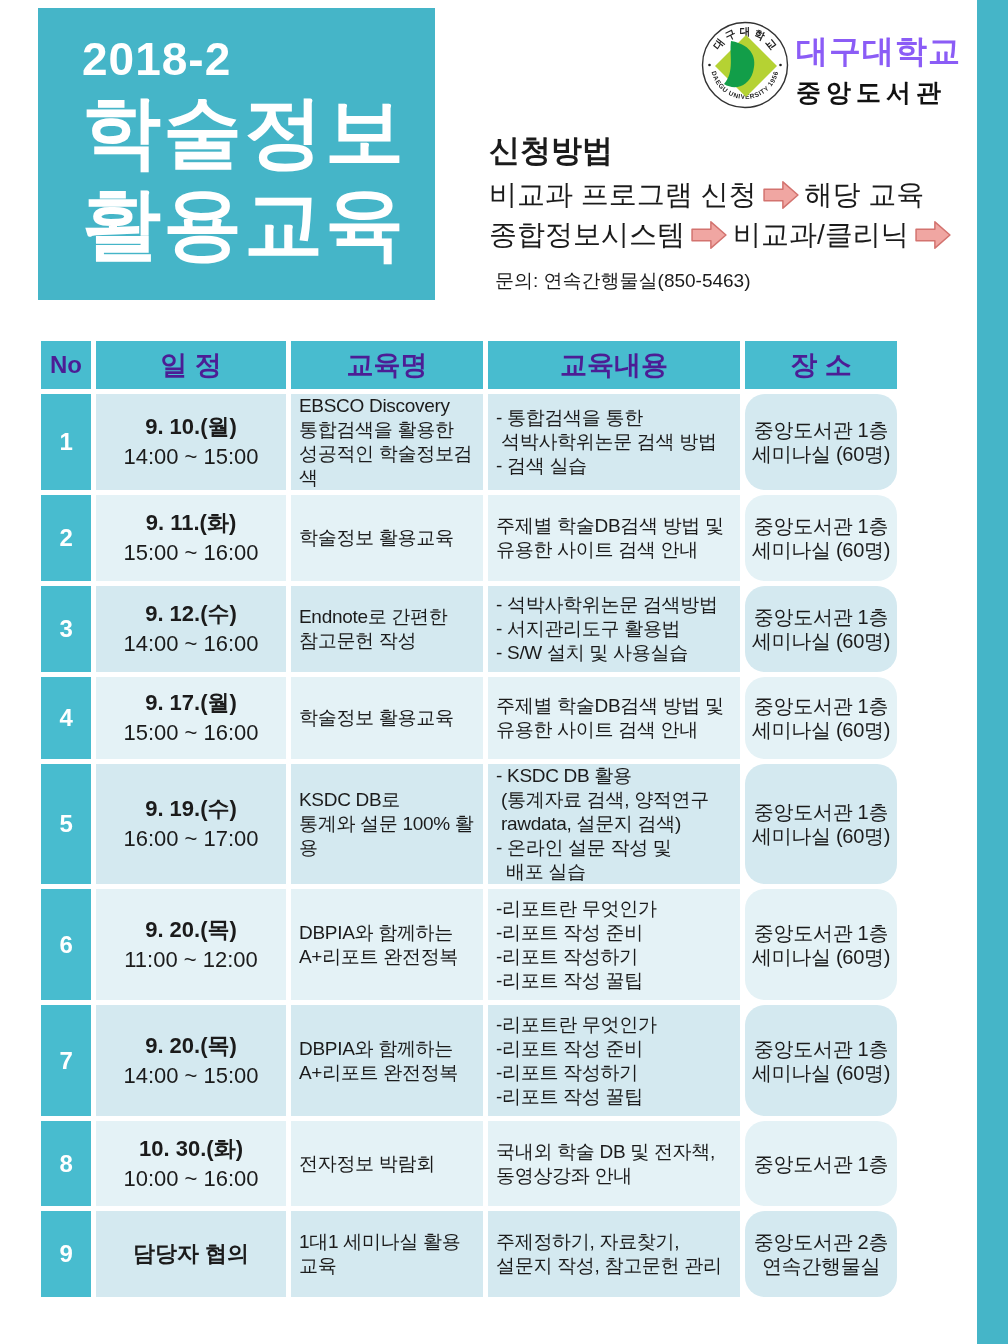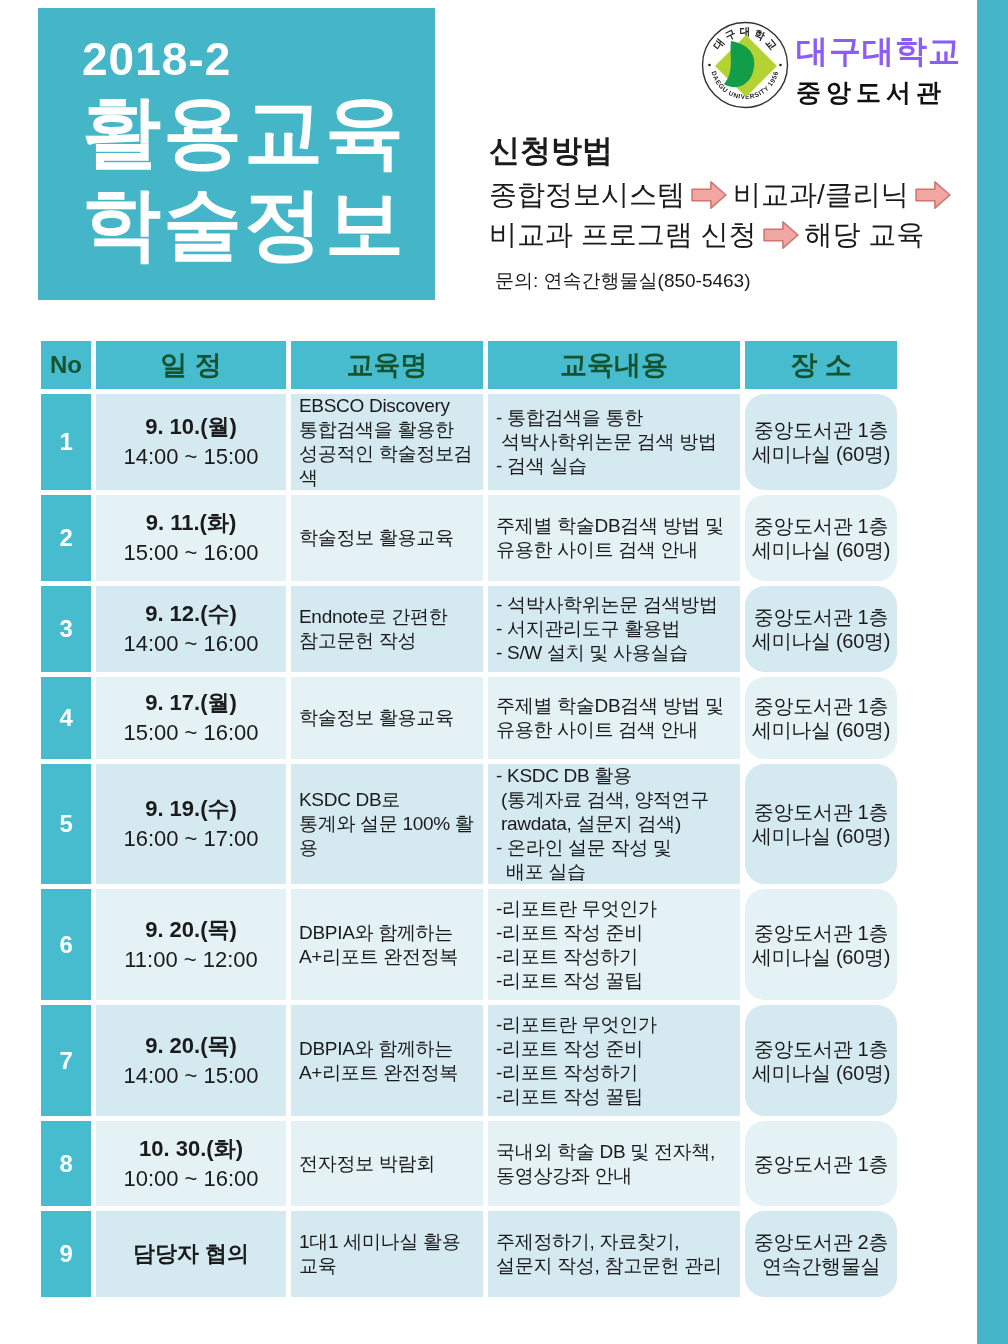--- a/index.html
+++ b/index.html
@@ -25,21 +25,21 @@
 
   
   .apply { position:absolute; left:489px; top:130px; width:486px; }
   .apply-title { font-size:31px; font-weight:800; margin-bottom:4px; }
   .apply-line { display:flex; align-items:center; font-size:28px; font-weight:500; margin:2px 0; white-space:nowrap; }
   .flow-arrow { width:40px; height:32px; margin:0 4px; flex:0 0 auto; }
   .apply-contact { font-size:19px; font-weight:500; margin-top:14px; padding-left:6px; }
 
   
   .sched { position:absolute; left:36px; top:336px; border-collapse:separate; border-spacing:5px; }
-  .sched th { background:#48bccf; color:#14532d; font-weight:700; font-size:27px; height:48px; vertical-align:middle; text-align:center; }
+  .sched th { background:#48bccf; color:#4c1d95; font-weight:700; font-size:27px; height:48px; vertical-align:middle; text-align:center; }
   .sched th.h-no { font-size:24px; }
   .sched td { vertical-align:middle; font-size:19px; line-height:24px; letter-spacing:-0.3px; }
   .sched tr.odd  td { background:#d4e9f0; }
   .sched tr.even td { background:#e4f2f6; }
   .sched td.c-no { background:#48bccf !important; color:#ffffff; text-align:center; font-size:24px; font-weight:600; }
   .sched td.c-date { text-align:center; }
   .sched .date { font-weight:800; font-size:22px; letter-spacing:0; line-height:30px; }
   .sched .time { font-size:22px; letter-spacing:0; line-height:30px; }
   .sched td.c-name { text-align:left; padding:0 8px; white-space:pre-wrap; }
   .sched td.c-content { text-align:left; padding:0 8px; white-space:pre-wrap; }
@@ -56,22 +56,22 @@
 </style>
 </head>
 <body>
 
 <div class="page">
 
   <div class="accent-bar"></div>
 
   <div class="banner">
     <div class="banner-term">2018-2</div>
+    <div class="banner-title">학술정보</div>
     <div class="banner-title">활용교육</div>
-    <div class="banner-title">학술정보</div>
   </div>
 
   <div class="logo-wrap">
     <svg class="seal" viewBox="0 0 90 90">
       <circle cx="45" cy="45" r="42.5" fill="#ffffff" stroke="#333333" stroke-width="1.4"></circle>
       <defs>
         <path id="sealTop" d="M 15 45 A 30 30 0 0 1 75 45" fill="none"></path>
         <path id="sealBottom" d="M 11 45 A 34 34 0 0 0 79 45" fill="none"></path>
       </defs>
       <text font-size="10.5" font-weight="bold" fill="#222222">
@@ -87,35 +87,35 @@
     </svg>
     <div class="logo-text">
       <div class="univ-name">대구대학교</div>
       <div class="library-name">중앙도서관</div>
     </div>
   </div>
 
   <div class="apply">
     <div class="apply-title">신청방법</div>
     <div class="apply-line">
+      <span>비교과 프로그램 신청</span>
+      <svg class="flow-arrow" viewBox="0 0 40 34">
+        <polygon points="2,11 22,11 22,3 38,17 22,31 22,23 2,23" fill="#f0a6a2" stroke="#d3736f" stroke-width="1.6" stroke-linejoin="round"></polygon>
+      </svg>
+      <span>해당 교육</span>
+    </div>
+    <div class="apply-line">
       <span>종합정보시스템</span>
       <svg class="flow-arrow" viewBox="0 0 40 34">
         <polygon points="2,11 22,11 22,3 38,17 22,31 22,23 2,23" fill="#f0a6a2" stroke="#d3736f" stroke-width="1.6" stroke-linejoin="round"></polygon>
       </svg>
       <span>비교과/클리닉</span>
       <svg class="flow-arrow" viewBox="0 0 40 34">
         <polygon points="2,11 22,11 22,3 38,17 22,31 22,23 2,23" fill="#f0a6a2" stroke="#d3736f" stroke-width="1.6" stroke-linejoin="round"></polygon>
       </svg>
-    </div>
-    <div class="apply-line">
-      <span>비교과 프로그램 신청</span>
-      <svg class="flow-arrow" viewBox="0 0 40 34">
-        <polygon points="2,11 22,11 22,3 38,17 22,31 22,23 2,23" fill="#f0a6a2" stroke="#d3736f" stroke-width="1.6" stroke-linejoin="round"></polygon>
-      </svg>
-      <span>해당 교육</span>
     </div>
     <div class="apply-contact">문의: 연속간행물실(850-5463)</div>
   </div>
 
   <table class="sched">
     <colgroup>
       <col style="width:50px">
         <col style="width:190px">
         <col style="width:192px">
         <col style="width:252px">

